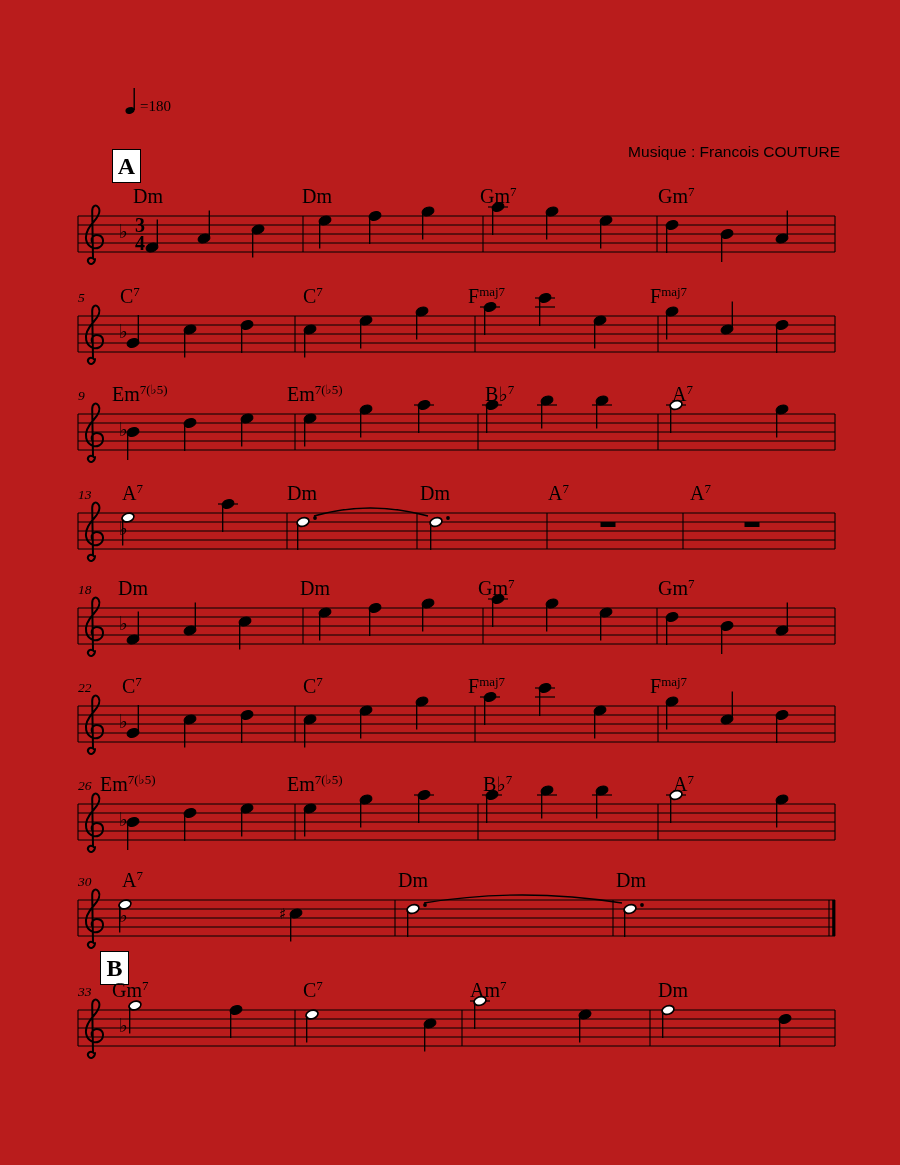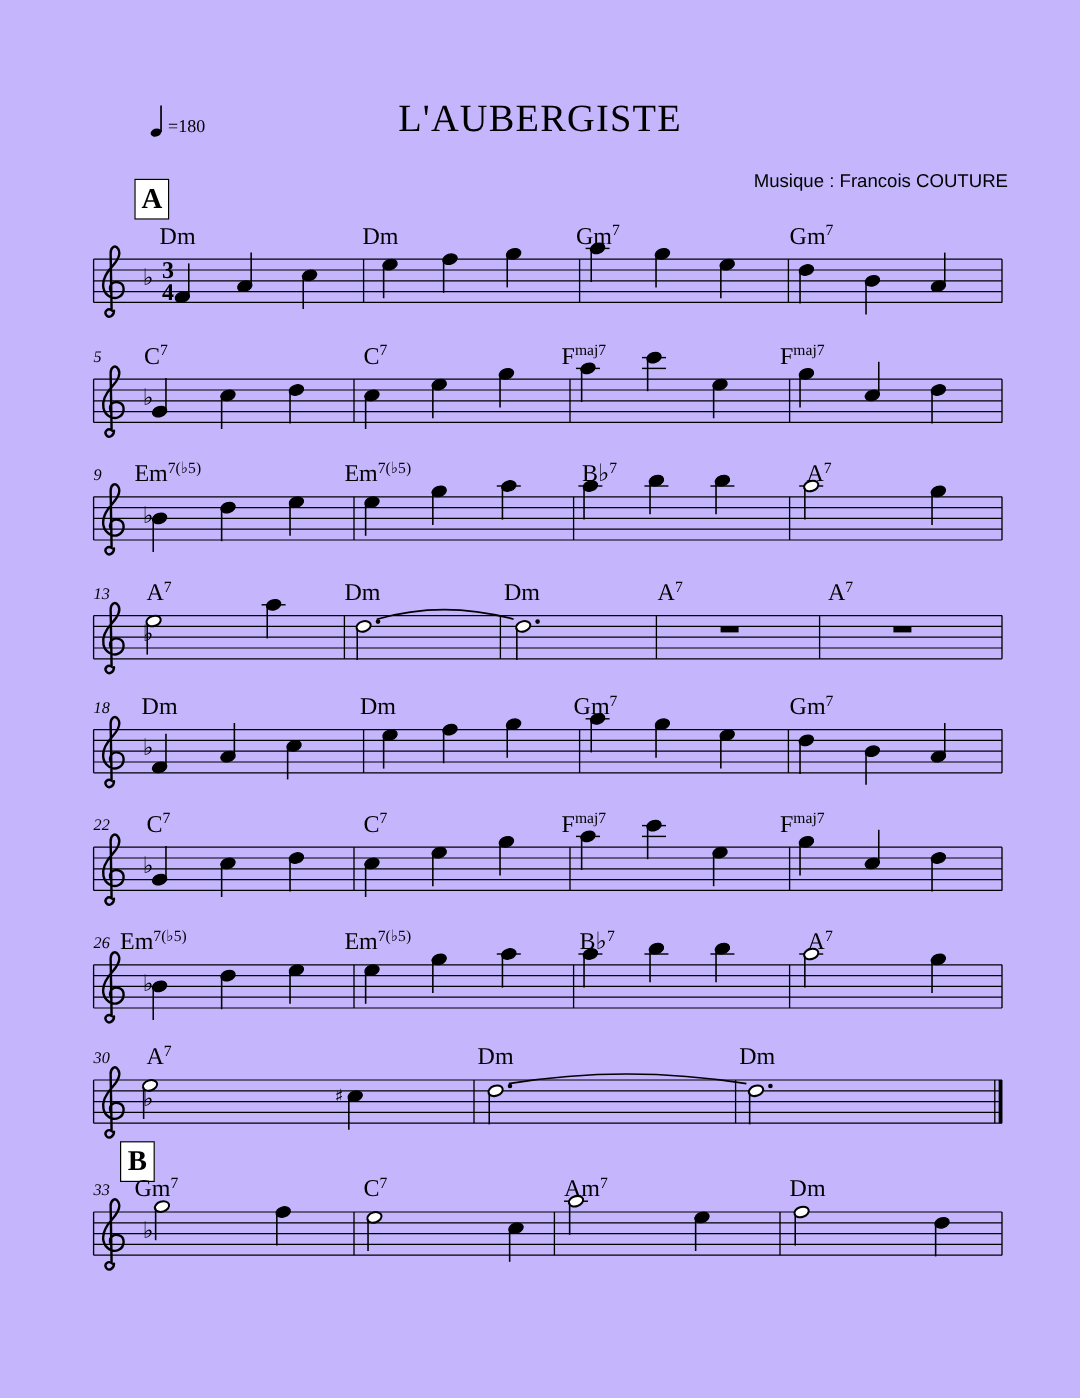--- a/index.html
+++ b/index.html
@@ -1,16 +1,16 @@
 <!DOCTYPE html>
 <html><head>
 <meta charset="utf-8">
 <style>
   html,body{margin:0;padding:0;background:#fff;}
-  .page{position:relative;width:900px;height:1165px;background:#c4b5fd;overflow:hidden;
+  .page{position:relative;width:900px;height:1165px;background:#b91c1c;overflow:hidden;
         font-family:"Liberation Serif",serif;color:#000;}
   .title{position:absolute;top:80px;left:0;width:100%;text-align:center;
          font-size:32px;letter-spacing:1px;font-family:"Liberation Serif",serif;}
   .composer{position:absolute;top:143px;right:60px;font-size:15.5px;
             font-family:Liberation Sans, sans-serif;}
   .tempo{position:absolute;top:84px;left:124px;display:flex;align-items:flex-end;height:32px;
          font-size:15px;font-family:"Liberation Serif",serif;}
   .tempo .txt{margin-left:3px;line-height:15px;margin-bottom:2px;}
   .mark{position:absolute;border:1.2px solid #000;background:#fff;
         font-family:"Liberation Serif",serif;font-weight:bold;font-size:24px;
@@ -25,21 +25,20 @@
 <div class="page">
 
   <div class="tempo">
     <svg width="13" height="32">
       <line x1="10.2" y1="4" x2="10.2" y2="26" stroke="#000" stroke-width="1.4"></line>
       <ellipse cx="6" cy="26.5" rx="4.6" ry="3.3" transform="rotate(-18 6 26.5)" fill="#000"></ellipse>
     </svg>
     <span class="txt">=180</span>
   </div>
 
-  <div class="title">L'AUBERGISTE</div>
   <div class="composer">Musique : Francois COUTURE</div>
 
   <div class="mark mark-a">A</div>
   <div class="mark mark-b">B</div>
 
   <svg class="canvas" id="score-svg" width="900" height="1165">
       <line x1="78" y1="216" x2="835" y2="216" stroke="#000" stroke-width="1"></line>
       <line x1="78" y1="225" x2="835" y2="225" stroke="#000" stroke-width="1"></line>
       <line x1="78" y1="234" x2="835" y2="234" stroke="#000" stroke-width="1"></line>
       <line x1="78" y1="243" x2="835" y2="243" stroke="#000" stroke-width="1"></line>

